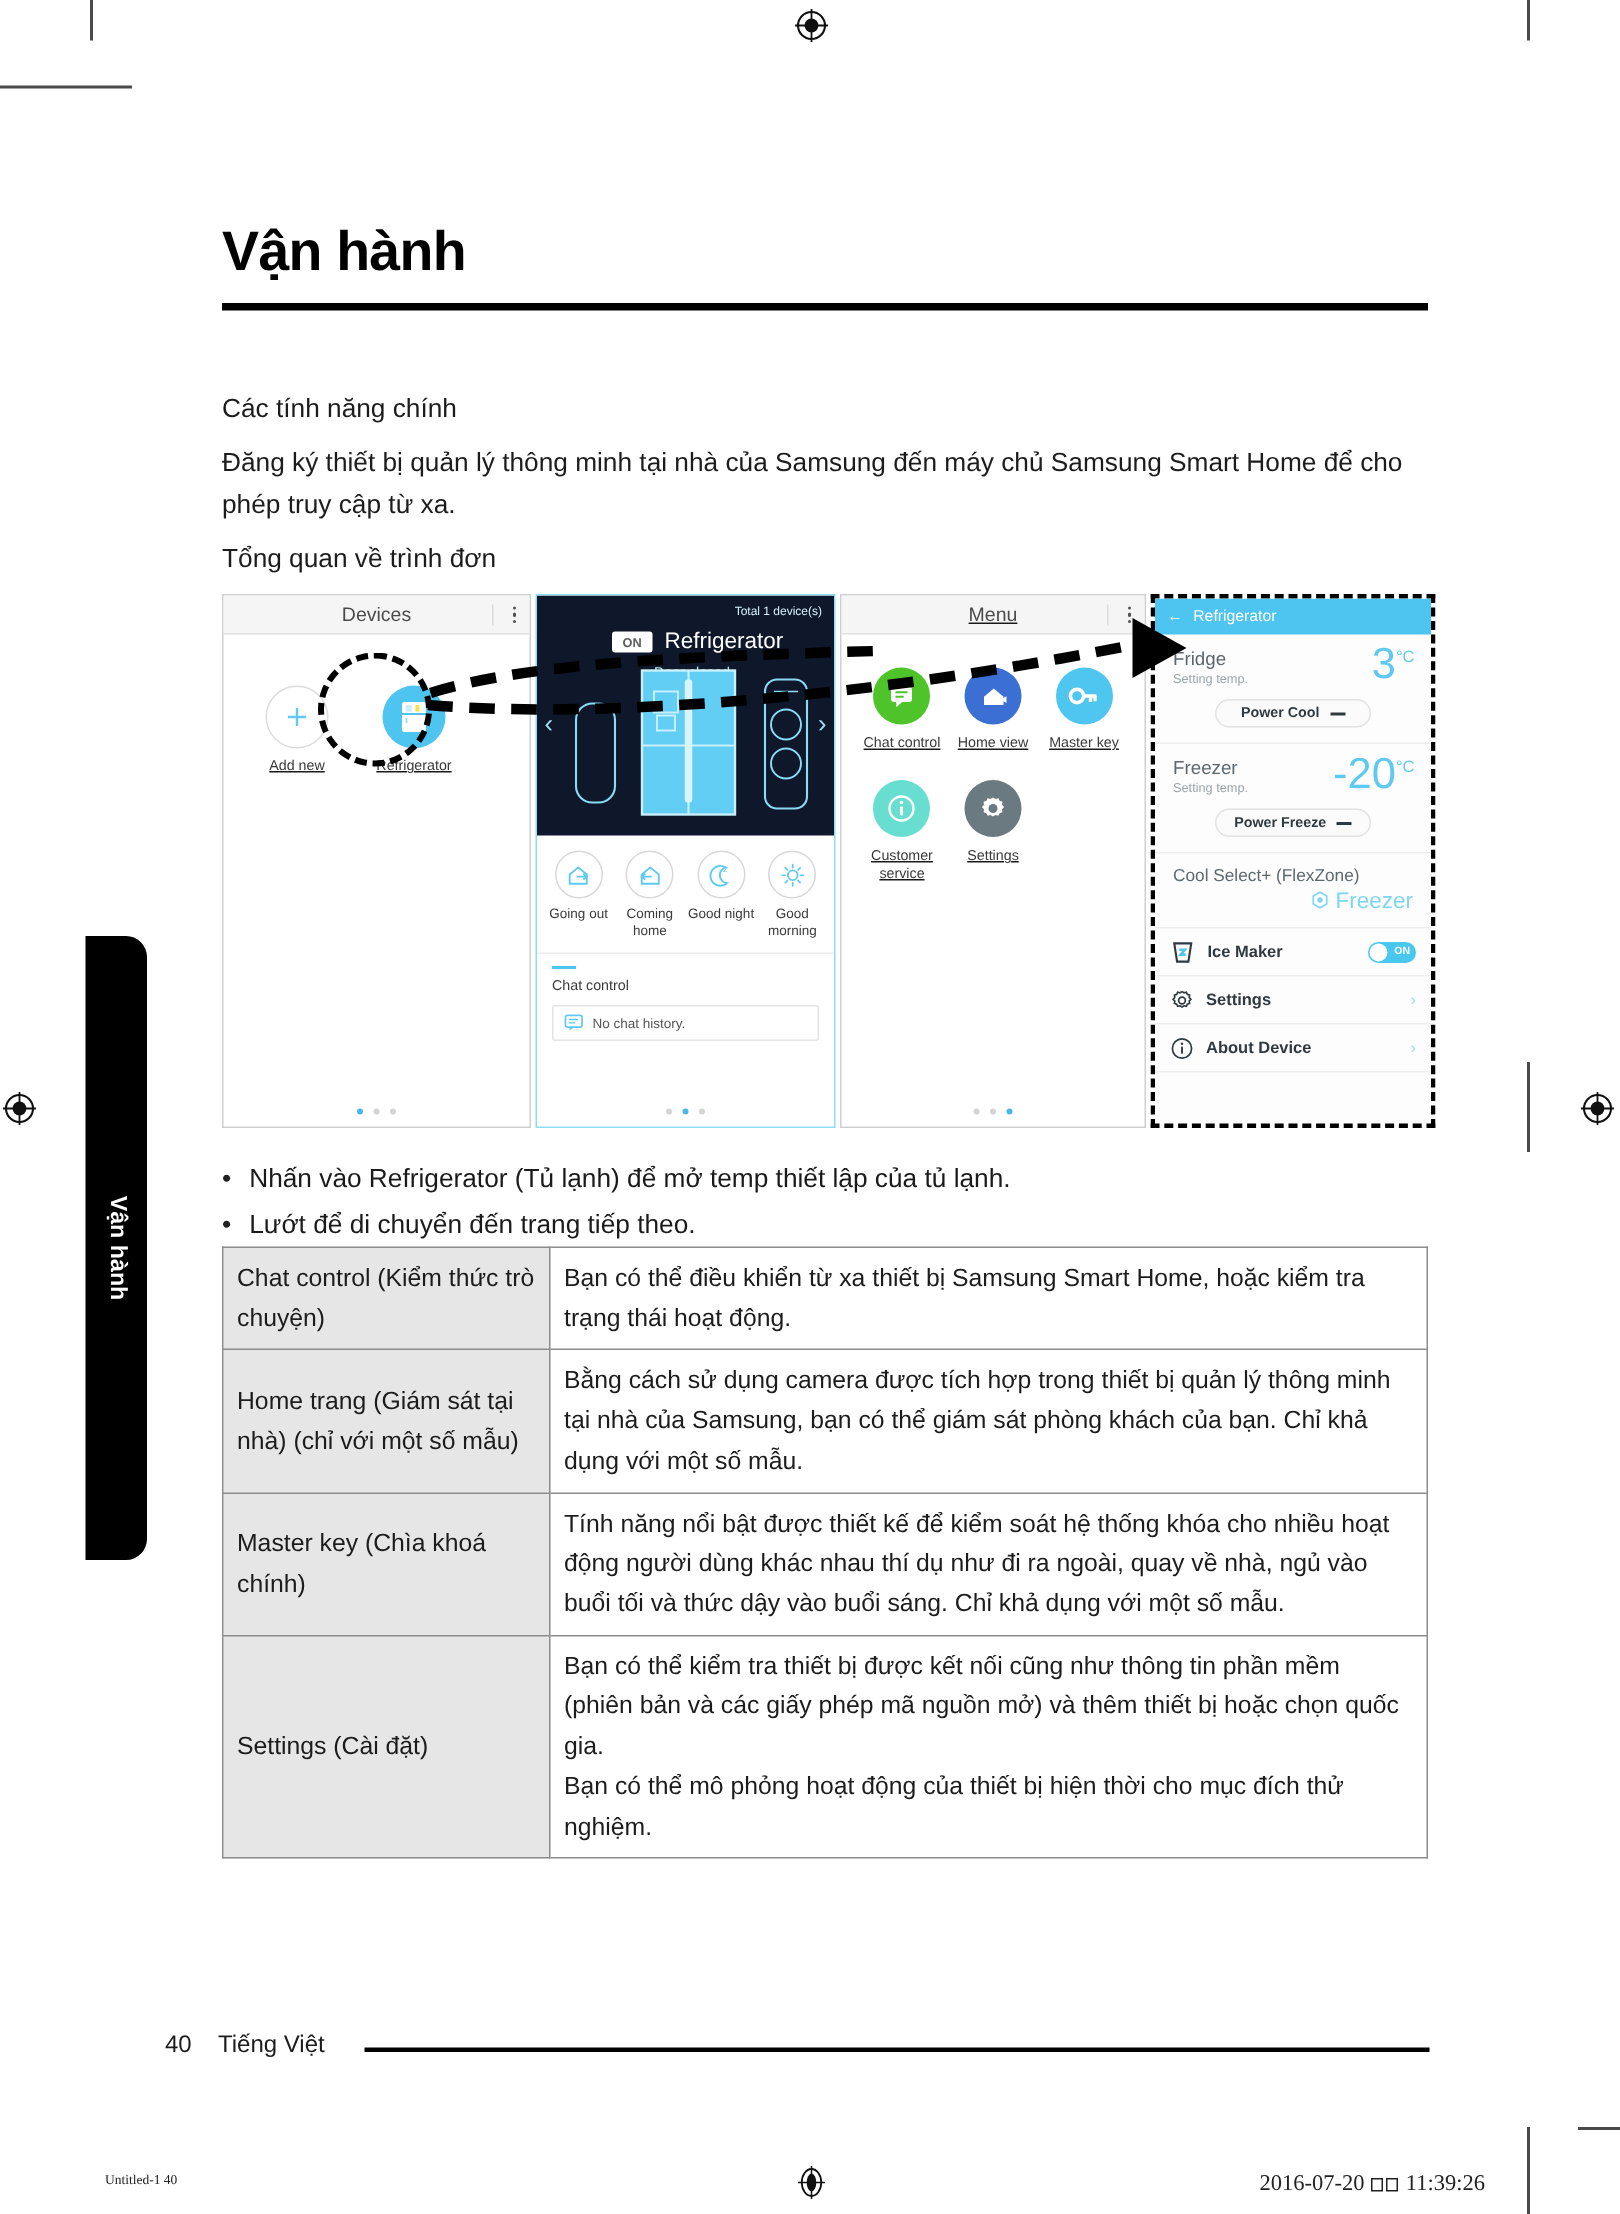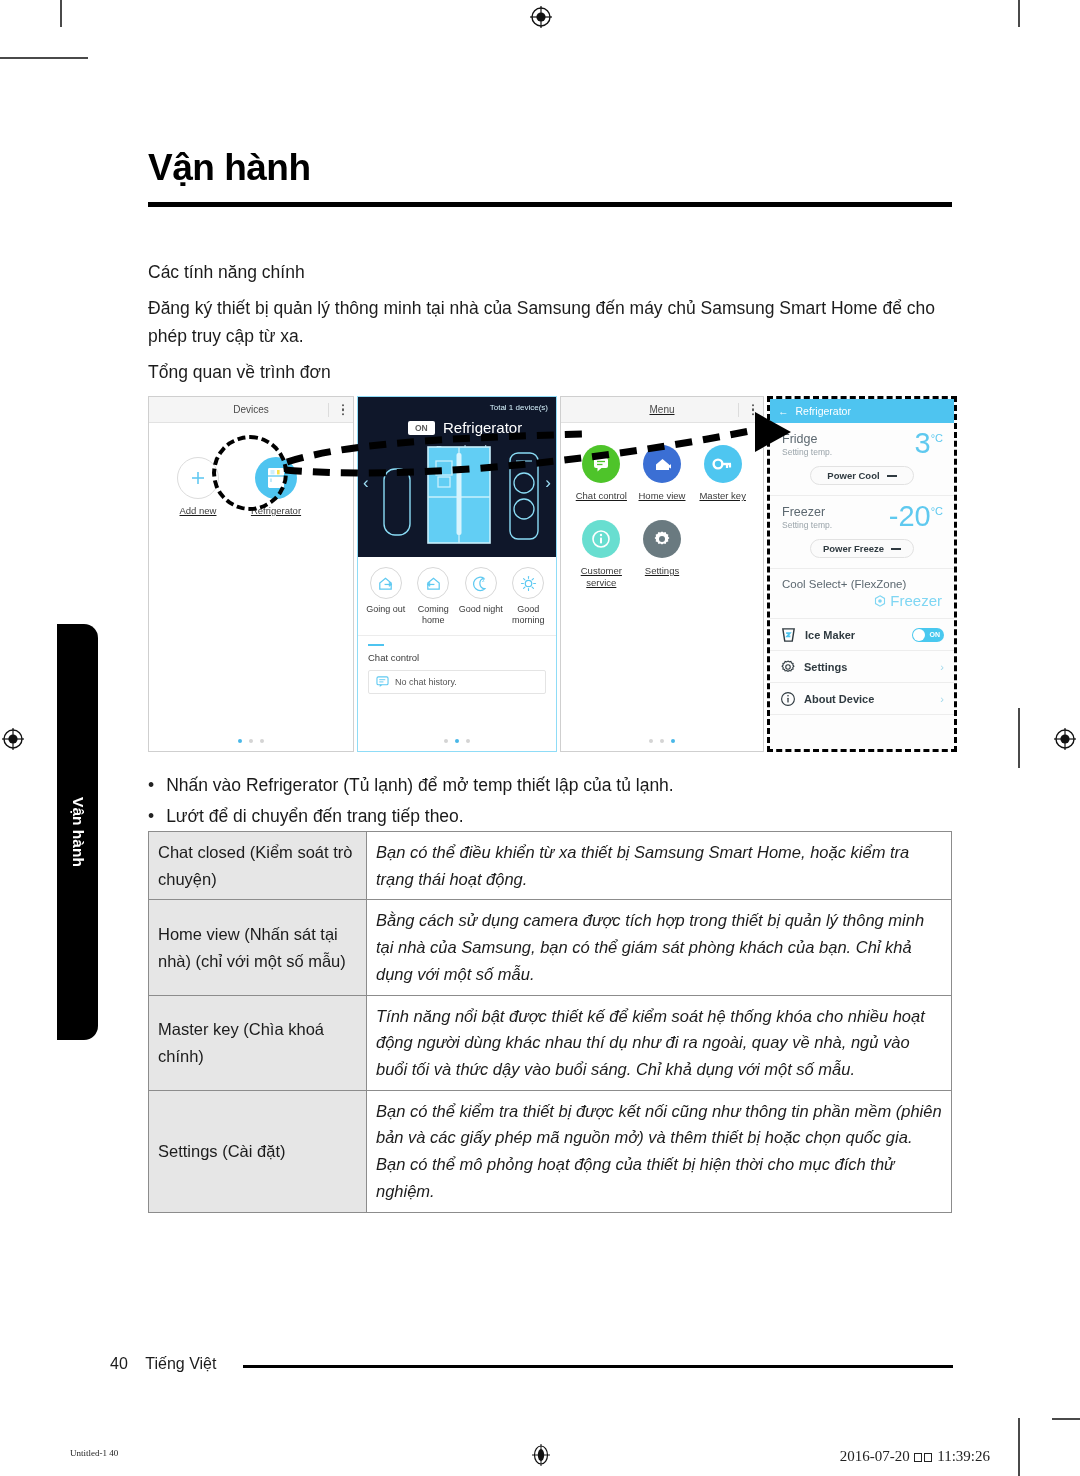--- a/index.html
+++ b/index.html
@@ -49,21 +49,21 @@
   .phone.p1 { width:206px; }
   .phone.p2 { width:200px; border-color:#8fdcf7; }
   .phone.p3 { width:204px;text-decoration:underline; }
   .phone.p4 { width:190px; border:none; }
 
   .phone-bar {
     height:26px; background:#f5f5f5; border-bottom:1px solid #e2e2e2;
     display:flex; align-items:center; justify-content:center;
     position:relative;
   }
-  .phone-bar .bt { font-size:10px; color:#4a4a4a; }
+  .phone-bar .bt { font-size:13px; color:#4a4a4a; }
   .kebab {
     position:absolute; right:9px; top:50%; transform:translateY(-50%);
     display:flex; flex-direction:column; gap:2px;
   }
   .kebab i { width:2.5px; height:2.5px; background:#555; border-radius:50%; display:block; }
   .bar-sep {
     position:absolute; right:24px; top:6px; width:1px; height:14px; background:#dcdcdc;
   }
 
   .dots {
@@ -186,21 +186,21 @@
   table.feat {
     position:absolute; left:148px; top:831px; width:804px;
     border-collapse:collapse; table-layout:fixed;
   }
   table.feat td {
     border:1px solid #8c8c8c; vertical-align:middle;
     font-size:16.5px; line-height:1.62; padding:7px 9px; color:#1c1c1c;
   }
   table.feat td.k { width:218px; background:#e6e6e6; }
   table.feat td.v { background:#fff; }
-  table.feat td.v p { margin:0;font-style:italic; }
+  table.feat td.v p { margin:0; }
 
   
   .sidetab {
     position:absolute; left:57px; top:624px; width:41px; height:416px;
     background:#000; border-radius:0 14px 14px 0;
   }
   .sidetab span {
     position:absolute; left:50%; top:50%;
     transform:translate(-50%,-50%) rotate(90deg);
     white-space:nowrap; color:#fff; font-size:15.5px; font-weight:bold;
@@ -581,27 +581,27 @@
     </div>
     <div class="b">
       <span class="dot">•</span>
       <span>Lướt để di chuyển đến trang tiếp theo.</span>
     </div>
   </div>
 
   <table class="feat">
     <tbody>
       <tr>
-        <td class="k">Chat closed (Kiểm soát trò chuyện)</td>
+        <td class="k">Chat control (Kiểm thức trò chuyện)</td>
         <td class="v">
           <p>Bạn có thể điều khiển từ xa thiết bị Samsung Smart Home, hoặc kiểm tra trạng thái hoạt động.</p>
         </td>
       </tr>
       <tr>
-        <td class="k">Home view (Nhấn sát tại nhà) (chỉ với một số mẫu)</td>
+        <td class="k">Home trang (Giám sát tại nhà) (chỉ với một số mẫu)</td>
         <td class="v">
           <p>Bằng cách sử dụng camera được tích hợp trong thiết bị quản lý thông minh tại nhà của Samsung, bạn có thể giám sát phòng khách của bạn. Chỉ khả dụng với một số mẫu.</p>
         </td>
       </tr>
       <tr>
         <td class="k">Master key (Chìa khoá chính)</td>
         <td class="v">
           <p>Tính năng nổi bật được thiết kế để kiểm soát hệ thống khóa cho nhiều hoạt động người dùng khác nhau thí dụ như đi ra ngoài, quay về nhà, ngủ vào buổi tối và thức dậy vào buổi sáng. Chỉ khả dụng với một số mẫu.</p>
         </td>
       </tr>

